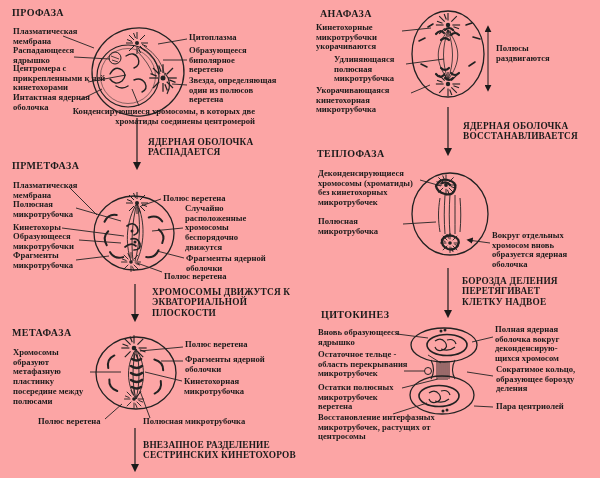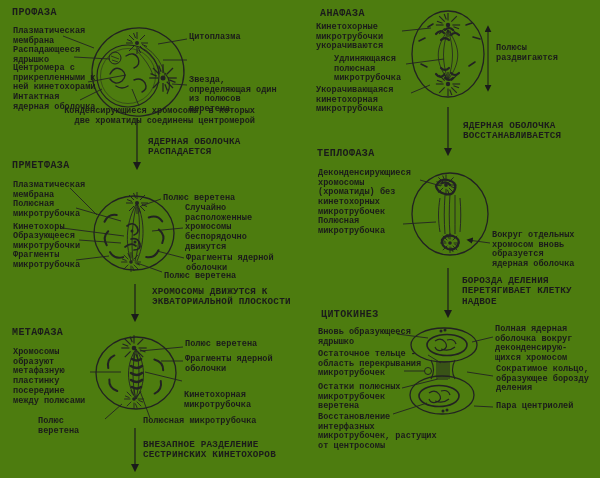--- a/index.html
+++ b/index.html
@@ -1,17 +1,17 @@
 <!DOCTYPE html>
 <html><head>
 <meta charset="utf-8">
 <style>
   html,body{margin:0;padding:0;background:#fff;}
-  .canvas{position:relative;width:600px;height:478px;background:#4d7c0f;overflow:hidden;
-          font-family:Liberation Mono, monospace;color:#1b1b1b;}
+  .canvas{position:relative;width:600px;height:478px;background:#fca5a5;overflow:hidden;
+          font-family:Liberation Serif, serif;color:#1b1b1b;}
   .art{position:absolute;left:0;top:0;}
   .title{position:absolute;font-weight:700;font-size:10px;letter-spacing:.4px;line-height:1.1;}
   .lbl{position:absolute;font-weight:700;font-size:8.6px;line-height:1.13;}
   .trans{position:absolute;font-weight:700;font-size:9.3px;line-height:1.12;letter-spacing:.2px;}
   .ctr{text-align:right;}
 </style>
 </head>
 <body>
 
 <div class="canvas">
@@ -169,20 +169,21 @@
       <line x1="488" y1="27" x2="488" y2="90" marker-start="url(#ah)" marker-end="url(#ah)" stroke-width="1"></line>
     </g>
   </svg>
 
   <div class="title" style="left:12px;top:7px">ПРОФАЗА</div>
   <div class="lbl" style="left:13px;top:27px;width:90px">Плазматическая мембрана</div>
   <div class="lbl" style="left:13px;top:46px;width:90px">Распадающееся ядрышко</div>
   <div class="lbl" style="left:13px;top:64px;width:97px">Центромера с прикрепленными к ней кинетохорами</div>
   <div class="lbl" style="left:13px;top:93px;width:85px">Интактная ядерная оболочка</div>
   <div class="lbl" style="left:189px;top:33px;width:70px">Цитоплазма</div>
+  <div class="lbl" style="left:189px;top:46px;width:80px">Образующееся биполярное веретено</div>
   <div class="lbl" style="left:189px;top:76px;width:88px">Звезда, определяющая один из полюсов веретена</div>
   <div class="lbl ctr" style="left:45px;top:107px;width:210px">Конденсирующиеся хромосомы, в которых две хроматиды соединены центромерой</div>
 
   <div class="trans" style="left:148px;top:137px;width:120px">ЯДЕРНАЯ ОБОЛОЧКА РАСПАДАЕТСЯ</div>
 
   <div class="title" style="left:12px;top:160px">ПРМЕТФАЗА</div>
   <div class="lbl" style="left:13px;top:181px;width:90px">Плазматическая мембрана</div>
   <div class="lbl" style="left:13px;top:200px;width:90px">Полюсная микротрубочка</div>
   <div class="lbl" style="left:13px;top:223px;width:90px">Кинетохоры</div>
   <div class="lbl" style="left:13px;top:232px;width:90px">Образующееся микротрубочки</div>
@@ -191,21 +192,21 @@
   <div class="lbl" style="left:185px;top:204px;width:80px">Случайно расположенные хромосомы беспорядочно движутся</div>
   <div class="lbl" style="left:186px;top:254px;width:90px">Фрагменты ядерной оболочки</div>
   <div class="lbl" style="left:164px;top:272px;width:95px">Полюс веретена</div>
 
   <div class="trans" style="left:152px;top:287px;width:160px">ХРОМОСОМЫ ДВИЖУТСЯ К ЭКВАТОРИАЛЬНОЙ ПЛОСКОСТИ</div>
 
   <div class="title" style="left:12px;top:327px">МЕТАФАЗА</div>
   <div class="lbl" style="left:13px;top:348px;width:78px">Хромосомы образуют метафазную пластинку посередине между полюсами</div>
   <div class="lbl" style="left:185px;top:340px;width:95px">Полюс веретена</div>
   <div class="lbl" style="left:185px;top:355px;width:90px">Фрагменты ядерной оболочки</div>
-  <div class="lbl" style="left:184px;top:391px;width:80px">Кинетохорная микротрубочка</div>
+  <div class="lbl" style="left:184px;top:377px;width:80px">Кинетохорная микротрубочка</div>
   <div class="lbl" style="left:38px;top:417px;width:70px">Полюс веретена</div>
   <div class="lbl" style="left:143px;top:417px;width:130px">Полюсная микротрубочка</div>
 
   <div class="trans" style="left:143px;top:440px;width:160px">ВНЕЗАПНОЕ РАЗДЕЛЕНИЕ СЕСТРИНСКИХ КИНЕТОХОРОВ</div>
 
   <div class="title" style="left:320px;top:8px">АНАФАЗА</div>
   <div class="lbl" style="left:316px;top:23px;width:80px">Кинетохорные микротрубочки укорачиваются</div>
   <div class="lbl" style="left:334px;top:55px;width:80px">Удлиняющаяся полюсная микротрубочка</div>
   <div class="lbl" style="left:316px;top:86px;width:88px">Укорачивающаяся кинетохорная микротрубочка</div>
   <div class="lbl" style="left:496px;top:44px;width:75px">Полюсы раздвигаются</div>

